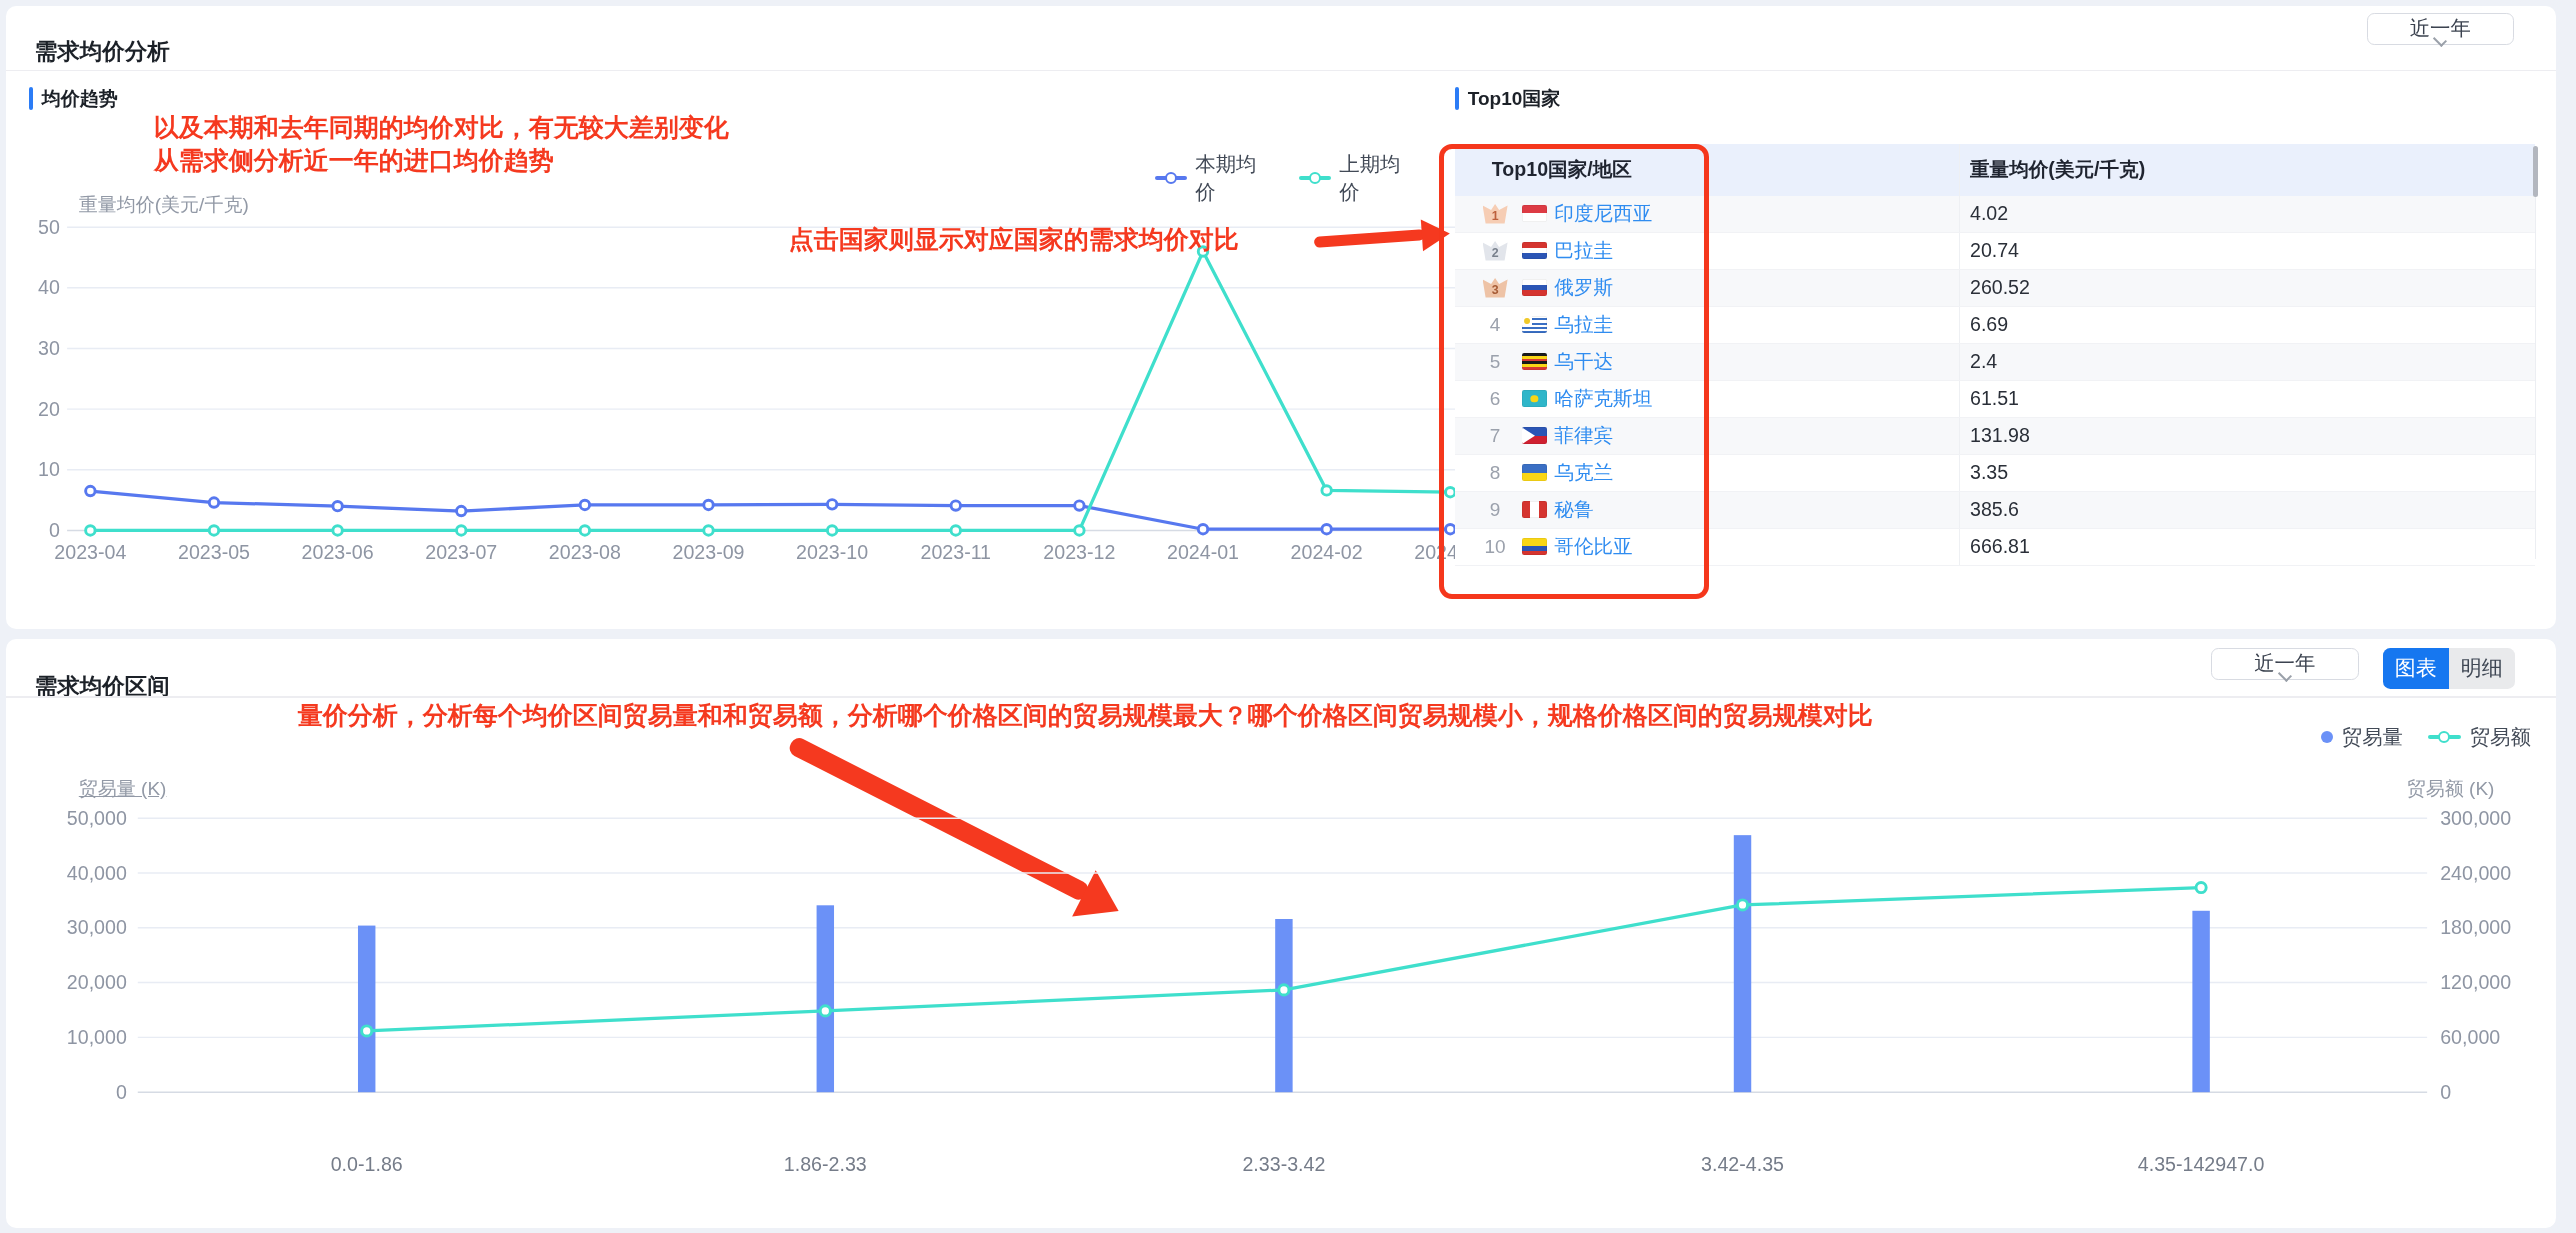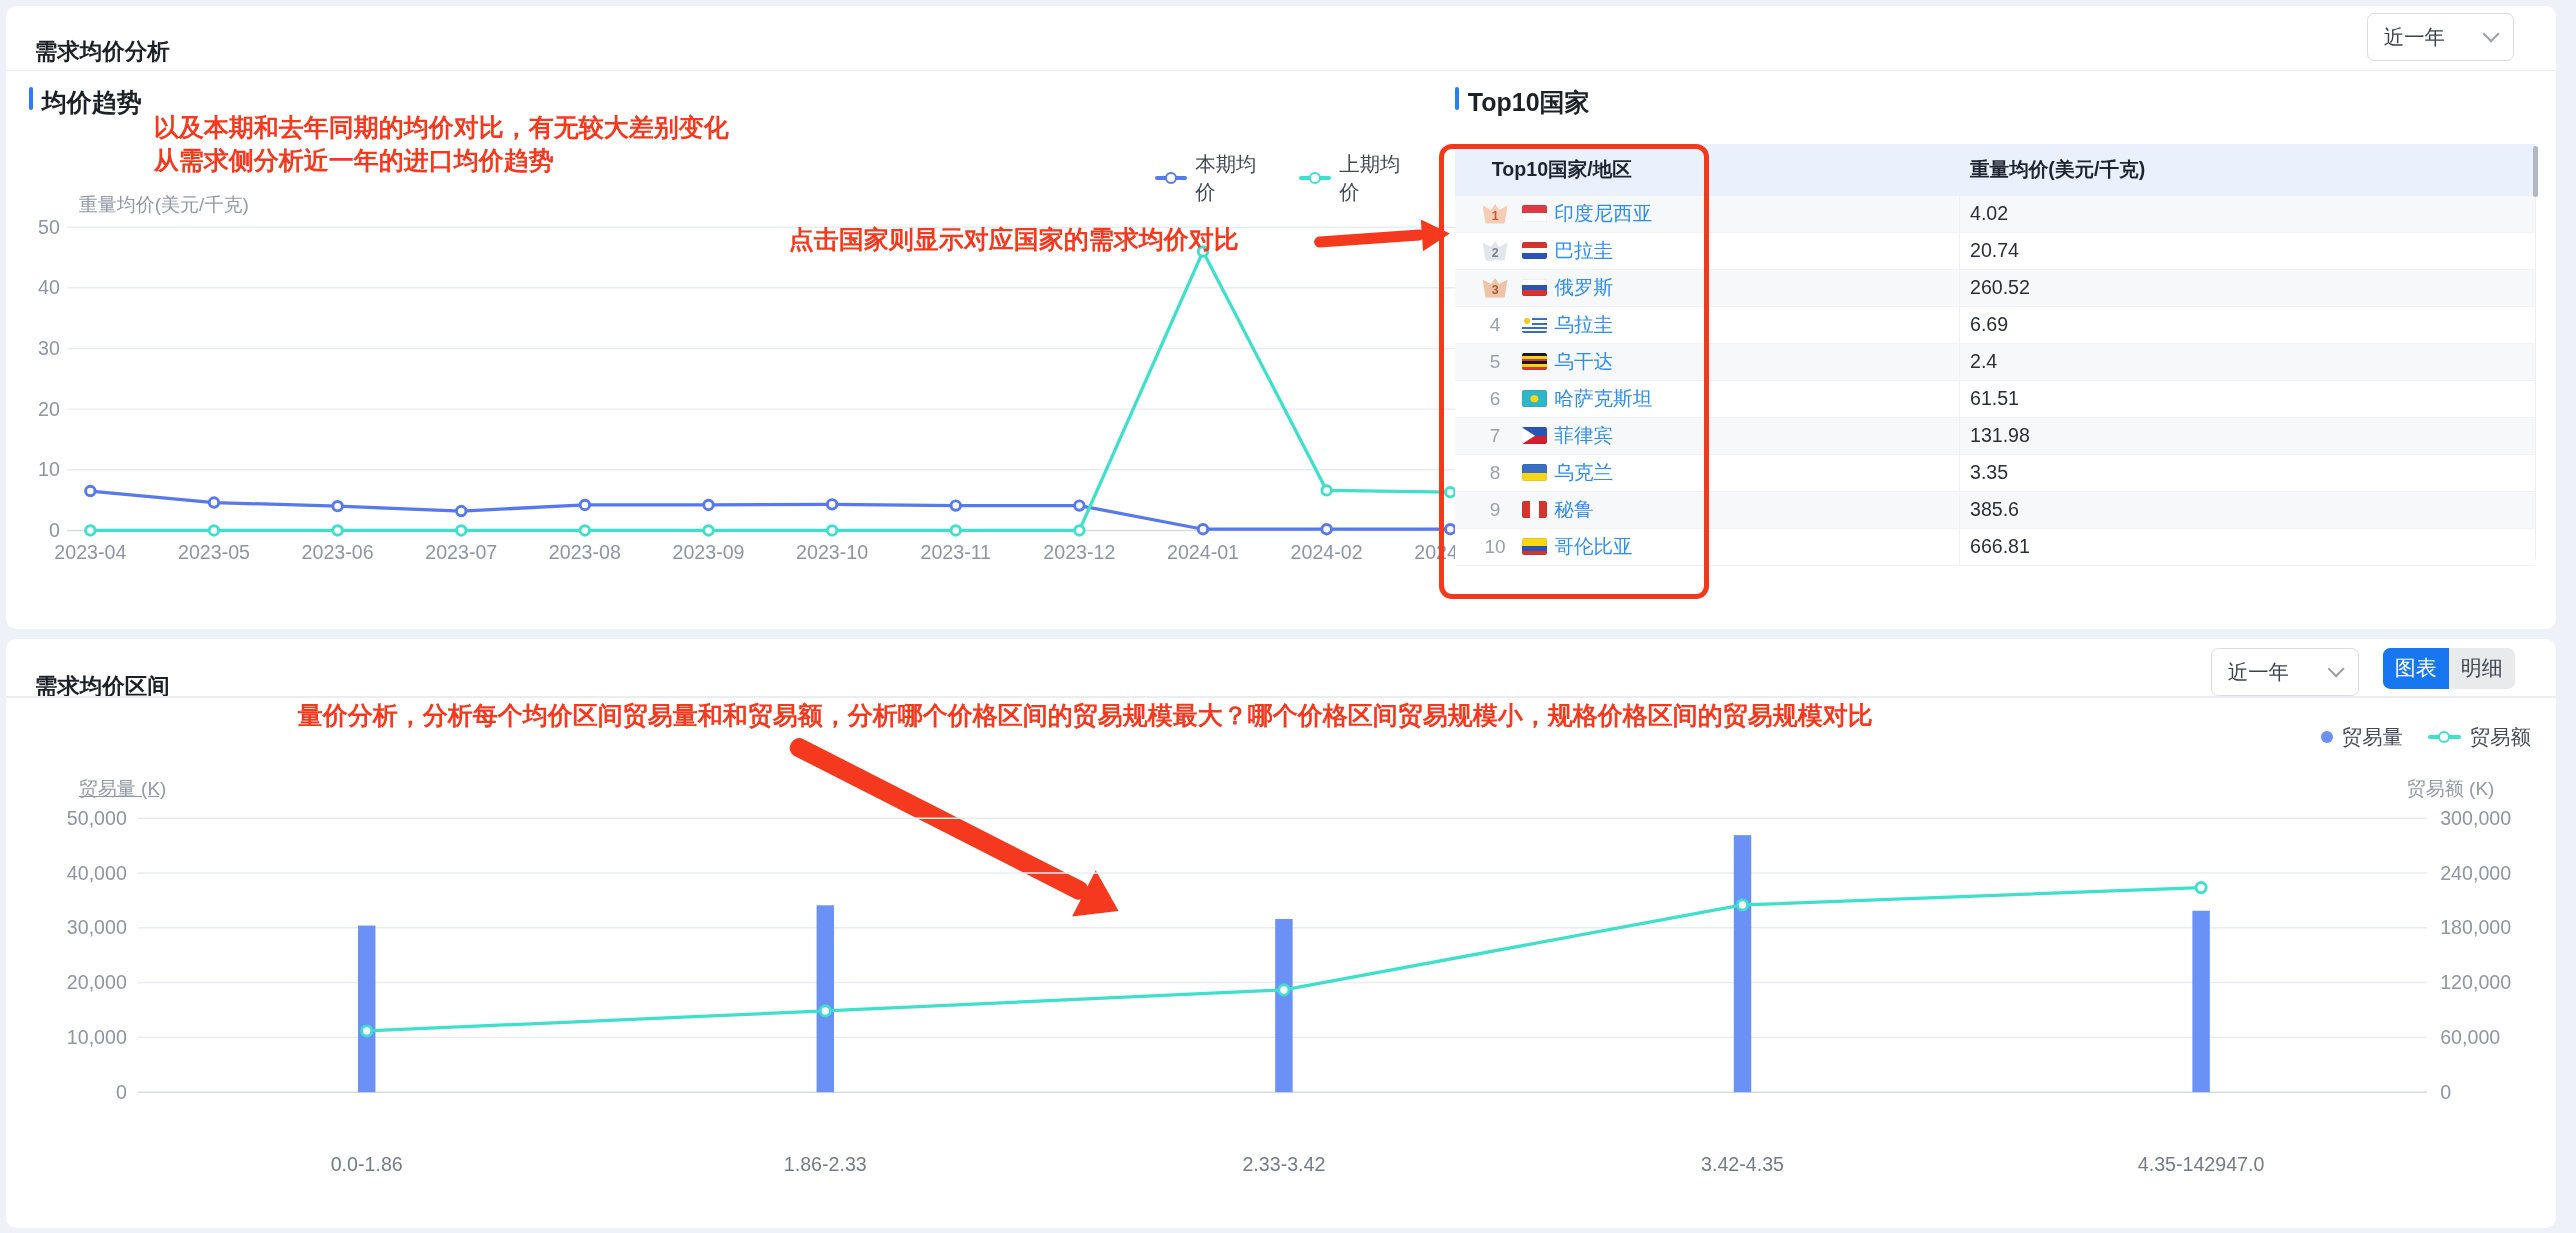--- a/index.html
+++ b/index.html
@@ -3,27 +3,27 @@
 <meta charset="utf-8">
 <style>
   html,body{margin:0;padding:0;background:#eef1f7;}
   .page{position:relative;width:2576px;height:1233px;background:#eef1f7;overflow:hidden;
         font-family:"Liberation Sans",sans-serif;color:#2a2f38;padding-left:20px;}
   .card{position:absolute;left:5.8px;width:2550px;background:#fff;border-radius:10.2px;}
   .card-top{top:5.8px;height:623px;}
   .card-bottom{top:639px;height:589px;}
   .card-title{position:absolute;left:29px;top:11.6px;font-size:22.5px;font-weight:700;color:#1c2128;}
   .divider{position:absolute;left:0;width:100%;height:1.5px;background:#ededf1;}
-  .select{position:absolute;height:48px;border:1.5px solid #d8dbe2;border-radius:7.3px;background:#fff;
+  .select{position:absolute;height:32px;border:1.5px solid #d8dbe2;border-radius:7.3px;background:#fff;
           display:flex;align-items:center;justify-content:space-between;padding:0 16px;box-sizing:border-box;
-          font-size:20.4px;color:#3c4350;cursor:pointer;}
+          font-size:20.4px;color:#3c4350;cursor:pointer;flex-direction:column;}
   .chev{width:10.2px;height:10.2px;border-right:2.2px solid #9aa0a9;border-bottom:2.2px solid #9aa0a9;
         transform:rotate(45deg);margin-top:-5.8px;}
   .sec-accent{position:absolute;width:4.4px;height:23px;background:#2b7cf6;border-radius:2.2px;}
-  .sec-title{position:absolute;font-size:25px;font-weight:700;color:#1c2128;}
+  .sec-title{position:absolute;font-size:19px;font-weight:700;color:#1c2128;}
   .annotation{position:absolute;color:#f5391f;font-weight:700;font-size:25px;line-height:33px;white-space:nowrap;}
   .legend{position:absolute;display:flex;align-items:center;gap:25px;font-size:20.4px;color:#424a57;}
   .legend .item{display:flex;align-items:center;gap:8.7px;cursor:pointer;}
   .lmark{position:relative;display:inline-block;width:33px;height:3.6px;border-radius:2.2px;}
   .lmark::after{content:"";position:absolute;left:50%;top:50%;transform:translate(-50%,-50%);
         width:8px;height:8px;border-radius:50%;background:#fff;border:2.9px solid currentColor;}
   .ldot{display:inline-block;width:12.4px;height:12.4px;border-radius:50%;}
   .axis-unit{position:absolute;font-size:19px;color:#9299a6;}
   svg{position:absolute;overflow:visible;}
   svg text{font-family:"Liberation Sans",sans-serif;}

